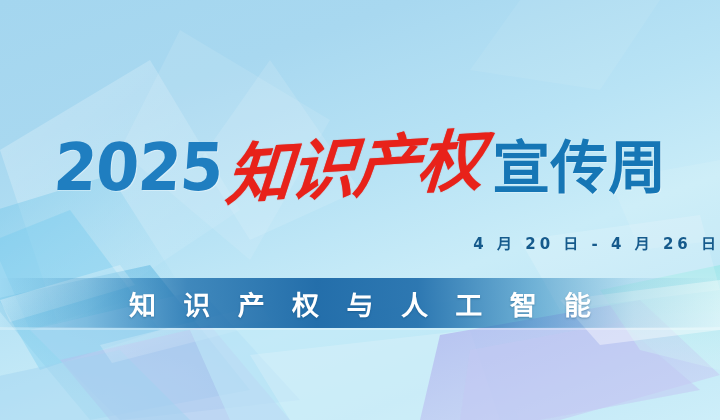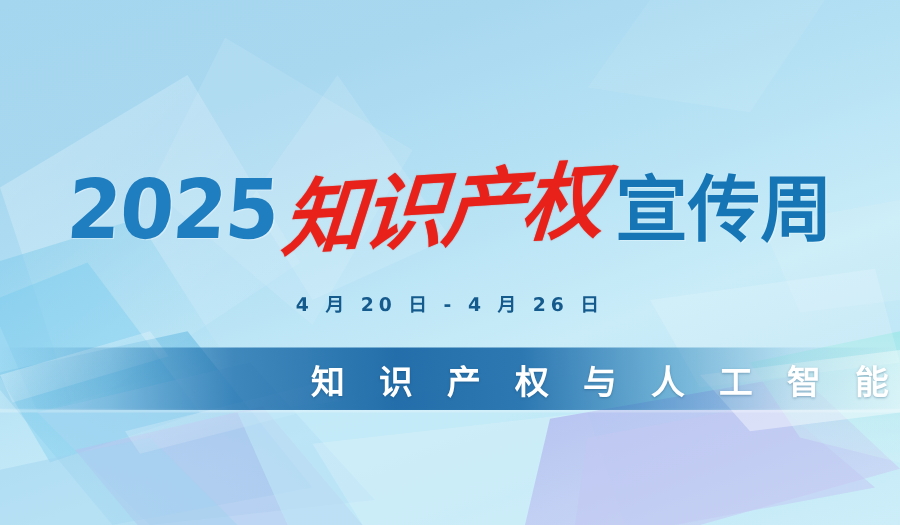--- a/index.html
+++ b/index.html
@@ -79,21 +79,21 @@
     font-family: "DejaVu Sans", sans-serif;
     text-shadow: 1px 1px 0 rgba(255,255,255,0.3);
   }
 
   
   .date-row {
     position: absolute;
     left: 0;
     right: 0;
     top: 232px;
-    text-align: center;
+    text-align: right;
   }
   .date-text {
     display: inline-block;
     font-size: 15px;
     font-weight: 700;
     color: #155a8c;
     letter-spacing: 4px;
     font-family: "DejaVu Sans", sans-serif;
   }
 
@@ -108,21 +108,21 @@
         rgba(36,122,180,0.00) 0%,
         rgba(36,122,180,0.28) 12%,
         rgba(28,110,172,0.78) 26%,
         rgba(22,100,164,0.92) 44%,
         rgba(24,104,168,0.88) 58%,
         rgba(40,130,186,0.55) 74%,
         rgba(60,150,200,0.16) 88%,
         rgba(80,170,215,0.00) 100%);
     display: flex;
     align-items: center;
-    justify-content: flex-end;
+    justify-content: center;
   }
   .subtitle-text {
     font-size: 27px;
     font-weight: 700;
     color: #ffffff;
     letter-spacing: 9px;
     text-indent: 9px;
     font-family: "DejaVu Sans", sans-serif;
     text-shadow: 0 1px 2px rgba(10,60,100,0.35);
     white-space: nowrap;

